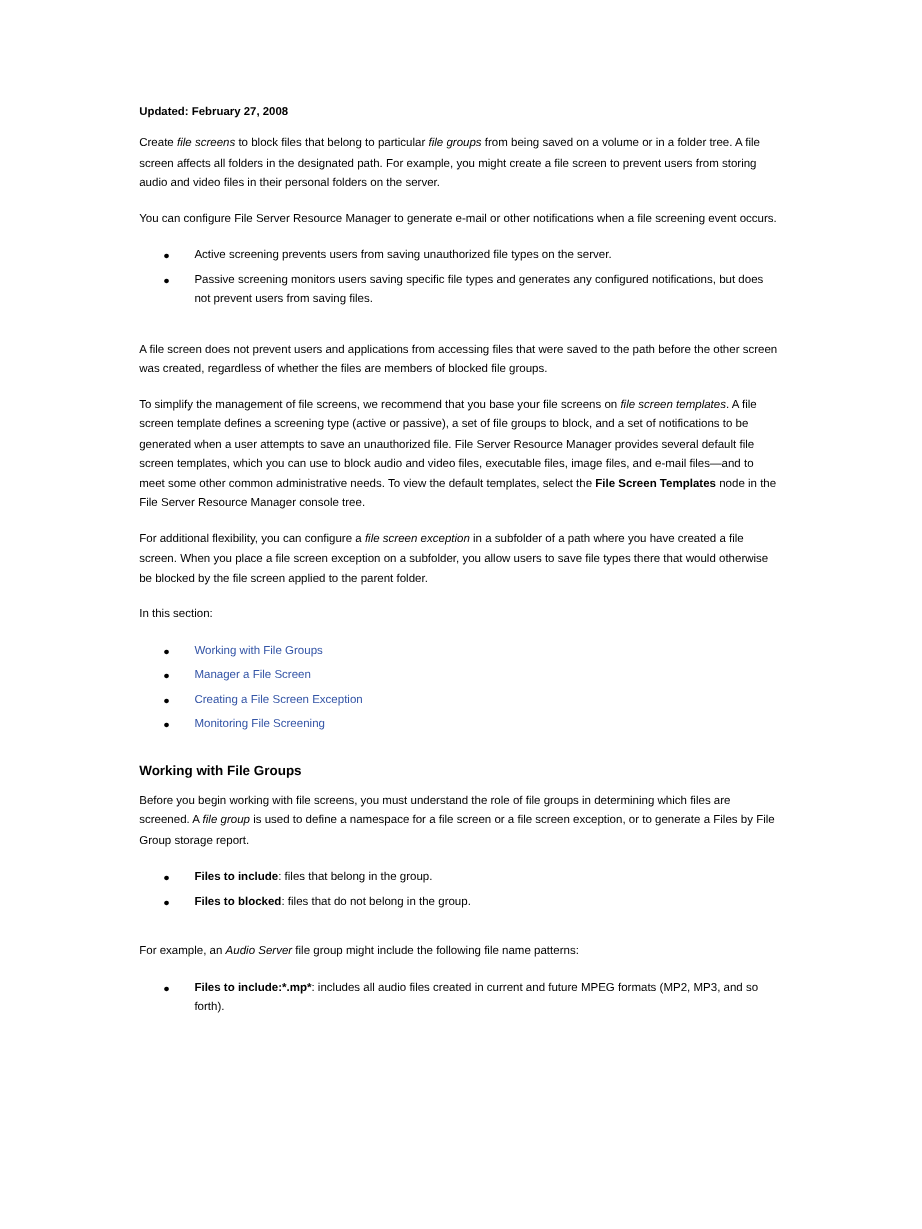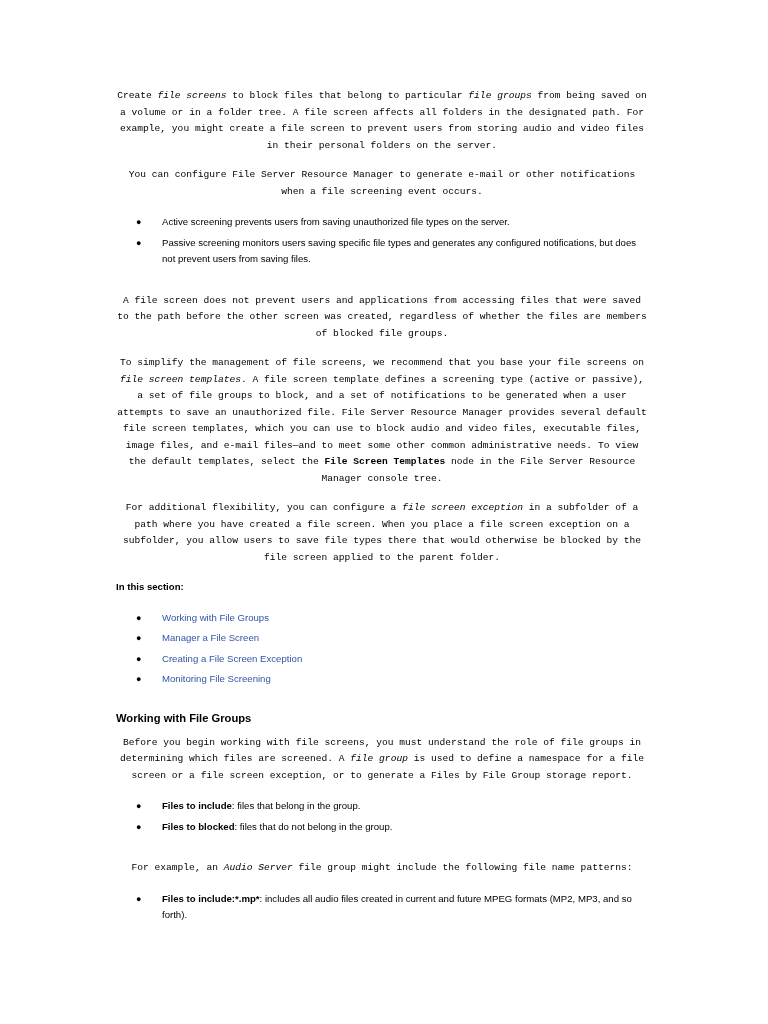--- a/index.html
+++ b/index.html
@@ -29,31 +29,30 @@
   }
   .updated {
     font-size: 9.5px;
     font-weight: bold;
     margin: 0 0 13px 0;
   }
   p.body-text {
     font-size: 9.6px;
     line-height: 16.5px;
     margin: 0 0 13px 0;
-    text-align: center;
-    font-family: Liberation Mono, monospace;
+    text-align: left;
   }
   h2.section-head {
     font-size: 11.2px;
     font-weight: bold;
     margin: 24px 0 11px 0;
   }
   .lead-in {
     font-size: 9.6px;
-    font-weight: bold;
+    font-weight: normal;
     line-height: 16.5px;
     margin: 0 0 13px 0;
   }
   ul.bullets {
     list-style: none;
     margin: 0 0 13px 0;
     padding: 0;
   }
   ul.bullets.spaced-top {
     margin-top: 14px;
@@ -82,20 +81,21 @@
   }
   em { font-style: italic; }
   strong { font-weight: bold; }
   .gap-med { height: 12px; }
 </style>
 </head>
 <body>
 
 <div class="page">
 
+  <div class="updated">Updated: February 27, 2008</div>
 
   <p class="body-text"><span>Create </span><em>file screens</em><span> to block files that belong to particular </span><em>file groups</em><span> from being saved on a volume or in a folder tree. A file screen affects all folders in the designated path. For example, you might create a file screen to prevent users from storing audio and video files in their personal folders on the server.</span></p>
 
   <p class="body-text">You can configure File Server Resource Manager to generate e-mail or other notifications when a file screening event occurs.</p>
 
 
   <ul class="bullets spaced-top">
     <li><span class="dot">●</span><span>Active screening prevents users from saving unauthorized file types on the server.</span></li>
     <li><span class="dot">●</span><span>Passive screening monitors users saving specific file types and generates any configured notifications, but does not prevent users from saving files.</span></li>
   </ul>

